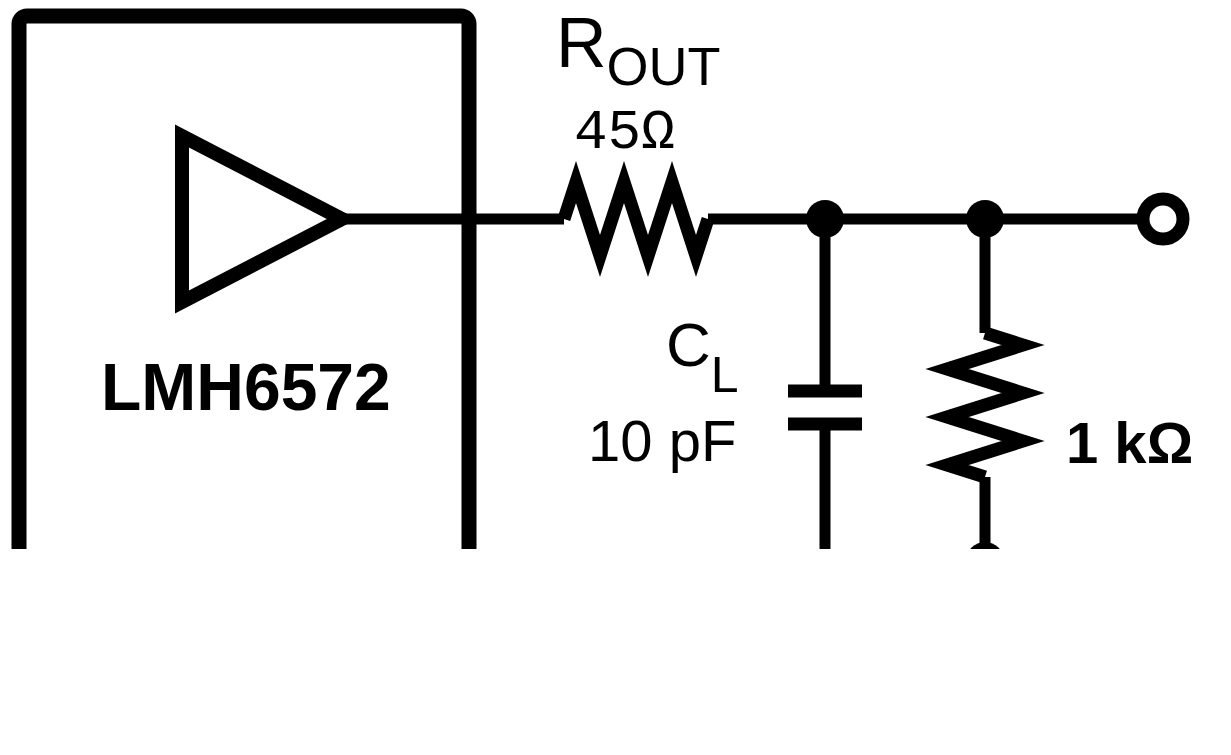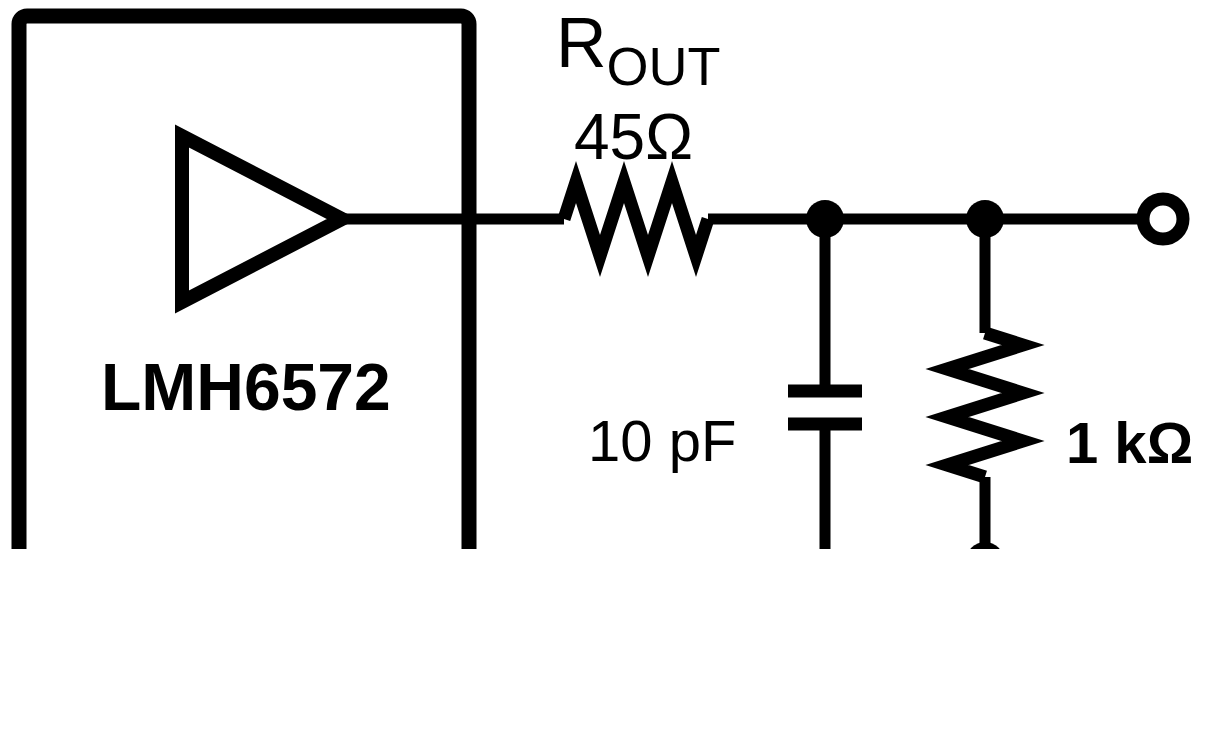--- a/index.html
+++ b/index.html
@@ -22,21 +22,21 @@
     line-height: 1;
     white-space: nowrap;
     color: #000;
   }
   
   .ref-big   { font-size: 70px; }
   .sub-big   { font-size: 54px; vertical-align: -18px; }
   
   .ref-mid   { font-size: 62px; }
   .sub-mid   { font-size: 50px; vertical-align: -26px; }
-  .value-big { font-size: 64px; }
+  .value-big { font-size: 56px; font-family: Liberation Mono, monospace; }
   .value     { font-size: 58px; text-align: center; }
   .chip      { font-size: 66px; font-weight: bold; letter-spacing: 0px; }
 </style>
 </head>
 <body>
 
 <div class="canvas">
 
   <svg class="schematic-svg" viewBox="0 0 1231 755" xmlns="http://www.w3.org/2000/svg">
 
@@ -76,20 +76,23 @@
     <circle cx="1163" cy="219" r="20" fill="#ffffff" stroke="#000000" stroke-width="13"></circle>
   </svg>
 
   <div class="lbl" style="left:556px; top:8px;">
     <span class="ref-big">R</span><span class="sub-big">OUT</span>
   </div>
 
   <div class="lbl value-big" style="left:574px; top:105px;">45Ω</div>
 
 
+  <div class="lbl" style="left:666px; top:314px;">
+    <span class="ref-mid">C</span><span class="sub-mid">L</span>
+  </div>
 
   <div class="lbl value" style="left:588px; top:412px;">10 pF</div>
 
 
   <div class="lbl value" style="left:1066px; top:414px;font-weight:bold;">1 kΩ</div>
 
   <div class="lbl chip" style="left:101px; top:354px;">LMH6572</div>
 
 </div>
 

